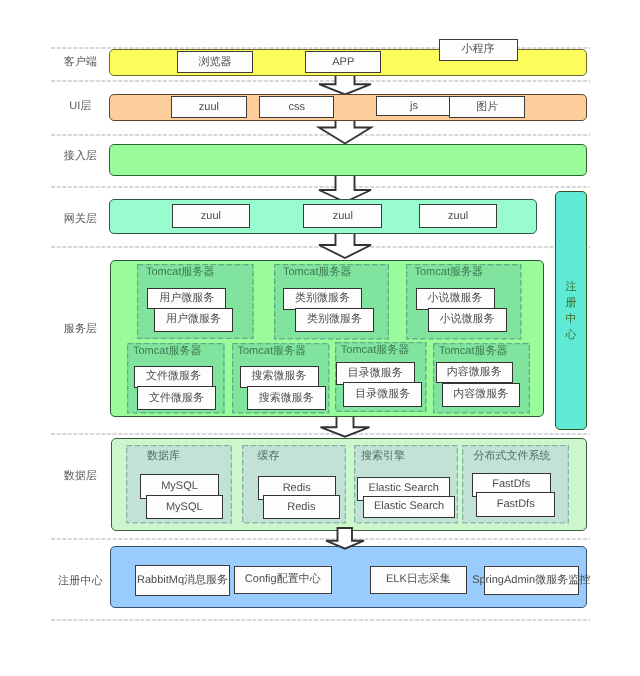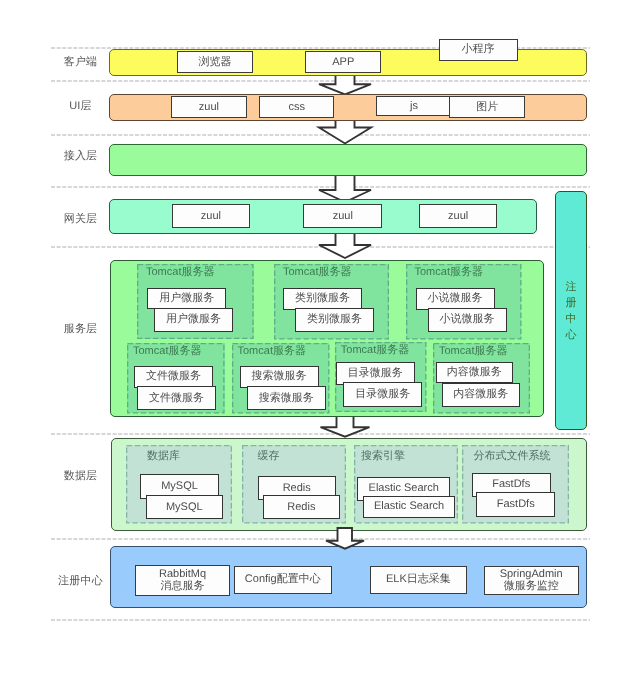--- a/index.html
+++ b/index.html
@@ -28,21 +28,21 @@
   .band-service{border:1.7px solid #2b5b34;background:#99fb99;}
   .band-registry{border:1.6px solid #33521f;background:#5eead4;}
   .band-data{border:1.7px solid #3b5c3b;background:#ccf7cc;}
   .band-base{border:1.7px solid #35506e;background:#99ccfc;}
 
   
   .wbox{position:absolute;box-sizing:border-box;background:#fdfdfd;z-index:3;
     border:1.5px solid #3b3b3b;display:flex;align-items:center;
     justify-content:center;color:#4c4c4c;font-size:11px;
     line-height:13px;text-align:center;white-space:nowrap;}
-  .wbox.two{flex-direction:column;line-height:12.5px;}
+  .wbox.two{flex-direction:row;line-height:12.5px;}
 
   
   .tgroup{position:absolute;box-sizing:border-box;z-index:3;
     background:rgba(104,204,164,0.50);}
   .tgroup .dash{position:absolute;inset:0;}
   .tgroup .dash rect{fill:none;stroke:#5fae83;stroke-width:1.3;
     stroke-dasharray:5.5 2.6;}
   .tgroup-title{position:absolute;left:9px;top:2px;color:#3d7a52;
     font-size:11px;line-height:13px;white-space:nowrap;}
 

